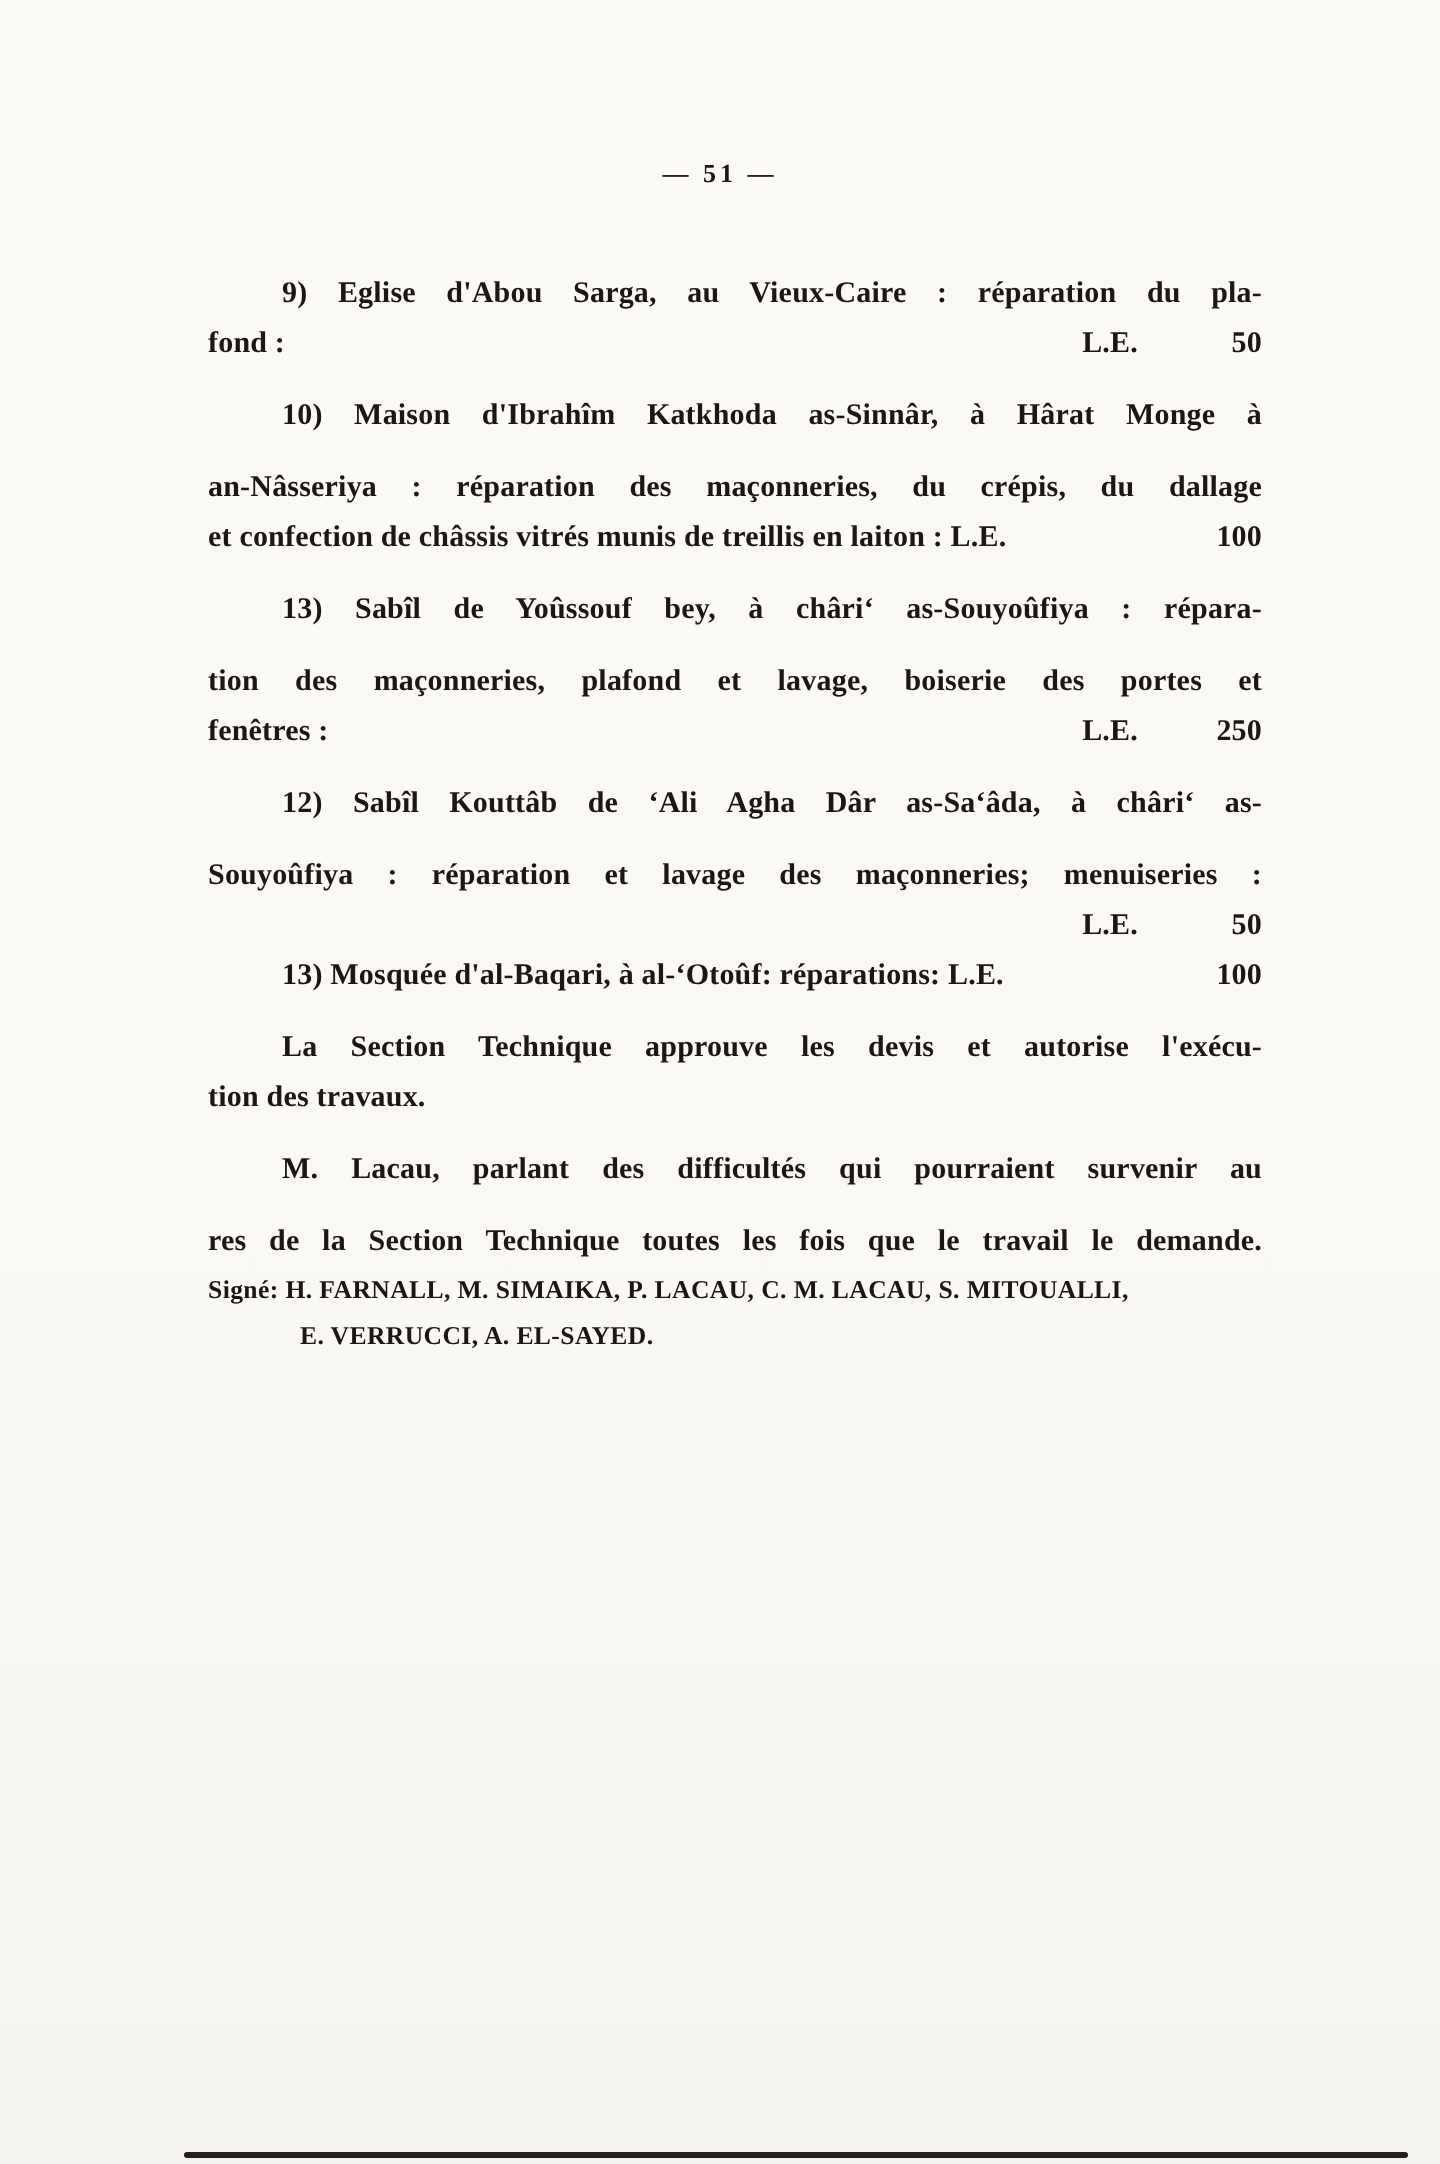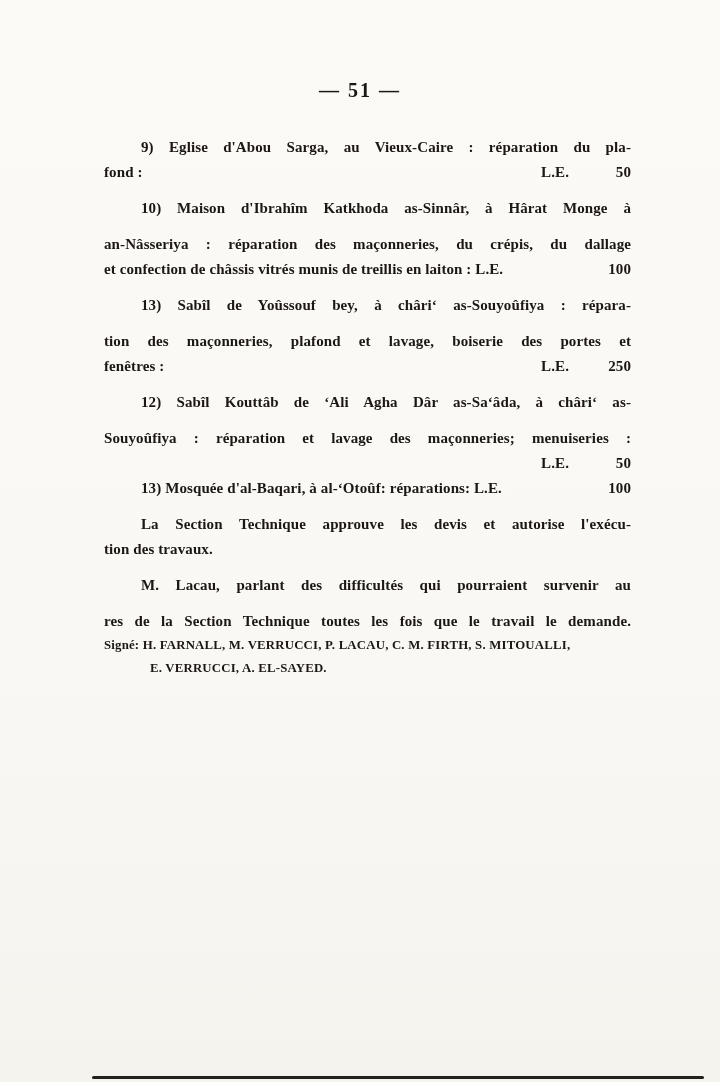--- a/index.html
+++ b/index.html
@@ -19,21 +19,21 @@
     background: linear-gradient(180deg, #fbfaf7 0%, #f9f8f4 60%, #f4f3ee 100%);
     font-family: "Liberation Serif", "DejaVu Serif", serif;
     color: #1c1712;
   }
   .page-number {
     position: absolute;
     top: 79px;
     left: 0;
     width: 720px;
     text-align: center;
-    font-size: 20px;
+    font-size: 13px;
     font-weight: 700;
     letter-spacing: 2px;
   }
   .text-block {
     position: absolute;
     left: 104px;
     top: 124px;
     width: 527px;
   }
   .line {
@@ -135,17 +135,17 @@
       <div class="line indent row">
         <span class="left">13) Mosquée d'al-Baqari, à al-‘Otoûf: réparations: L.E.</span>
         <span class="right">
           <span class="amount">100</span>
         </span>
       </div>
       <div class="line indent justify">La Section Technique approuve les devis et autorise l'exécu-</div>
       <div class="line">tion des travaux.</div>
       <div class="line indent justify">M. Lacau, parlant des difficultés qui pourraient survenir au</div>
       <div class="line justify">res de la Section Technique toutes les fois que le travail le demande.</div>
-      <div class="line small">Signé: H. FARNALL, M. VERRUCCI, P. LACAU, C. M. FIRTH, S. MITOUALLI,</div>
+      <div class="line small">Signé: H. FARNALL, M. SIMAIKA, P. LACAU, C. M. LACAU, S. MITOUALLI,</div>
       <div class="line indent small">E. VERRUCCI, A. EL-SAYED.</div>
     </div>
   <div class="scan-edge"></div>
 </div>
 
 </body></html>

